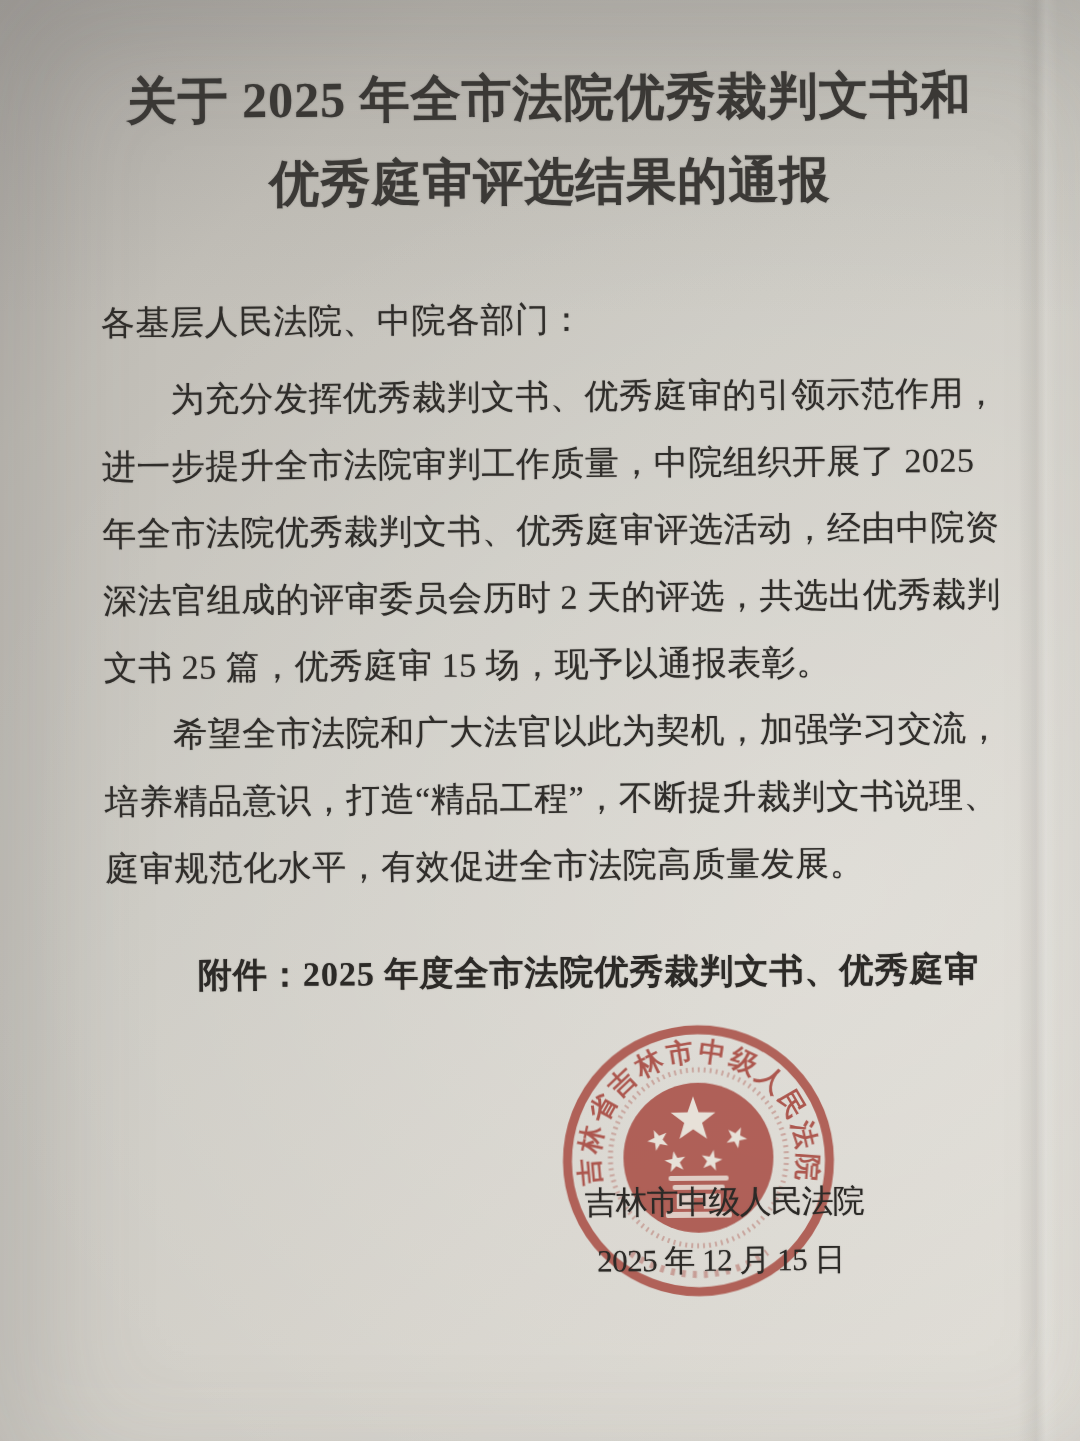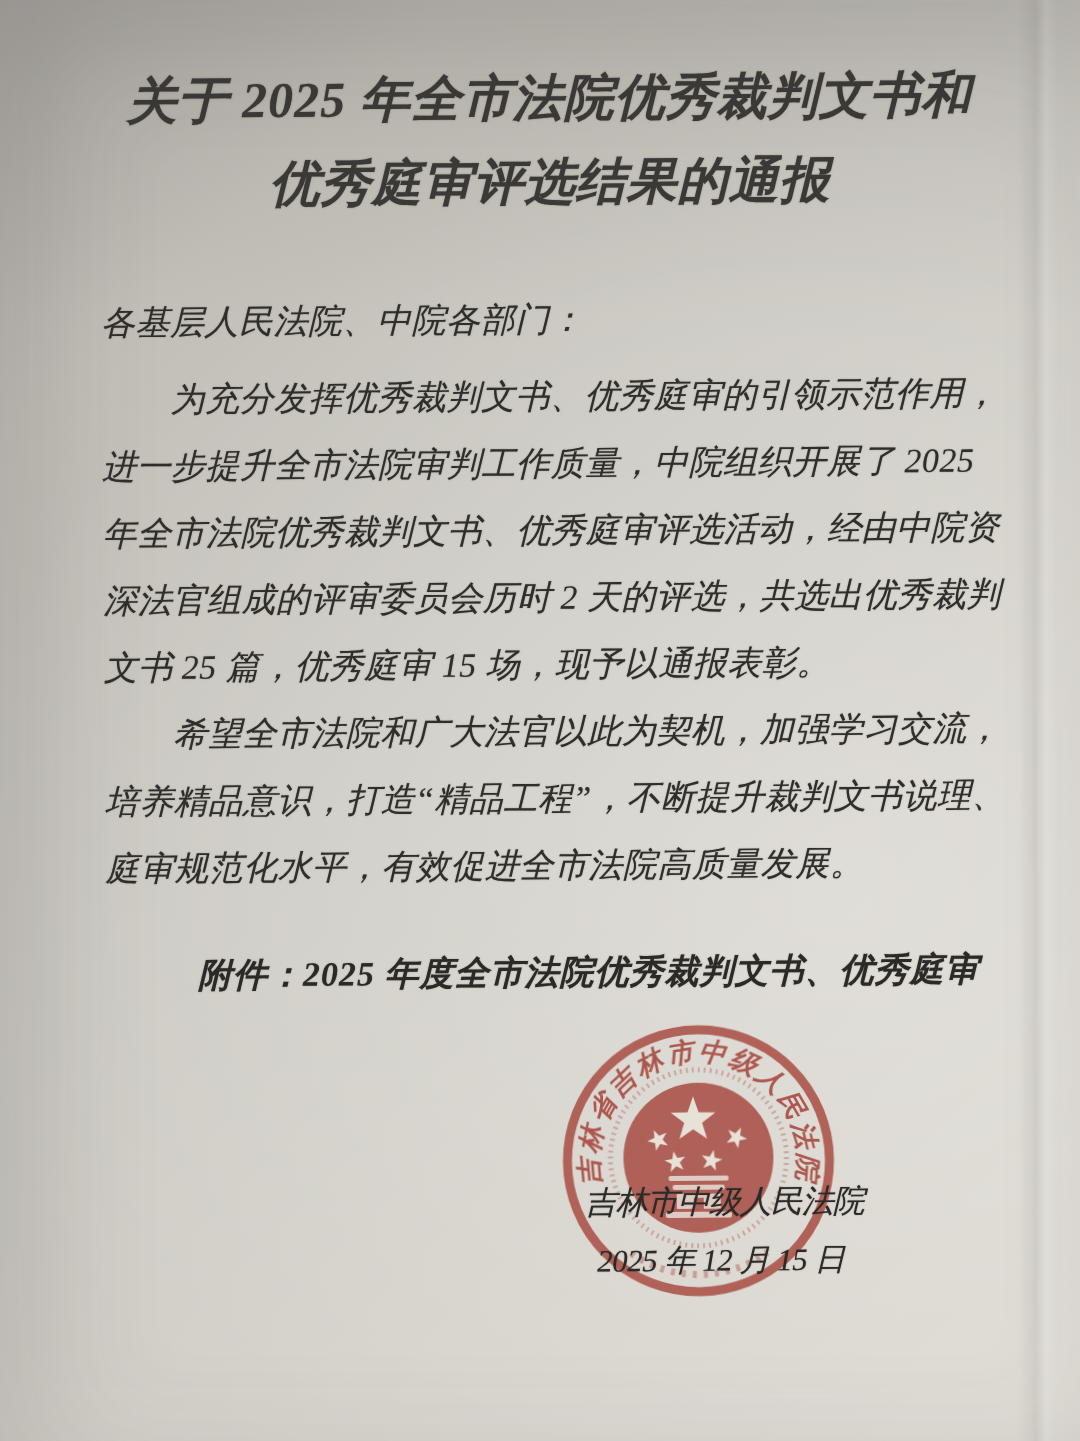--- a/index.html
+++ b/index.html
@@ -9,21 +9,20 @@
     overflow:hidden;
   }
   .photo{
     position:relative;
     width:1080px;height:1441px;
     background:
       linear-gradient(180deg, rgba(110,108,104,0.14) 0%, rgba(110,108,104,0) 22%),
       radial-gradient(140% 90% at 78% 62%, rgba(255,255,252,0.25) 0%, rgba(255,255,252,0) 60%),
       linear-gradient(135deg, #aeaba6 0%, #c2bfb8 18%, #cccac3 42%, #d5d2cb 68%, #dddad3 100%);
     overflow:hidden;
-    font-style:italic;
   }
   
   .crease{
     position:absolute;top:0;bottom:0;left:1018px;width:40px;
     background:linear-gradient(90deg, rgba(90,88,84,0) 0%, rgba(90,88,84,0.10) 45%, rgba(255,255,255,0.12) 70%, rgba(90,88,84,0) 100%);
     pointer-events:none;
   }
   .vignette{
     position:absolute;inset:0;
     box-shadow:inset 40px 30px 120px rgba(70,68,64,0.18), inset -10px -20px 90px rgba(255,255,250,0.10);

